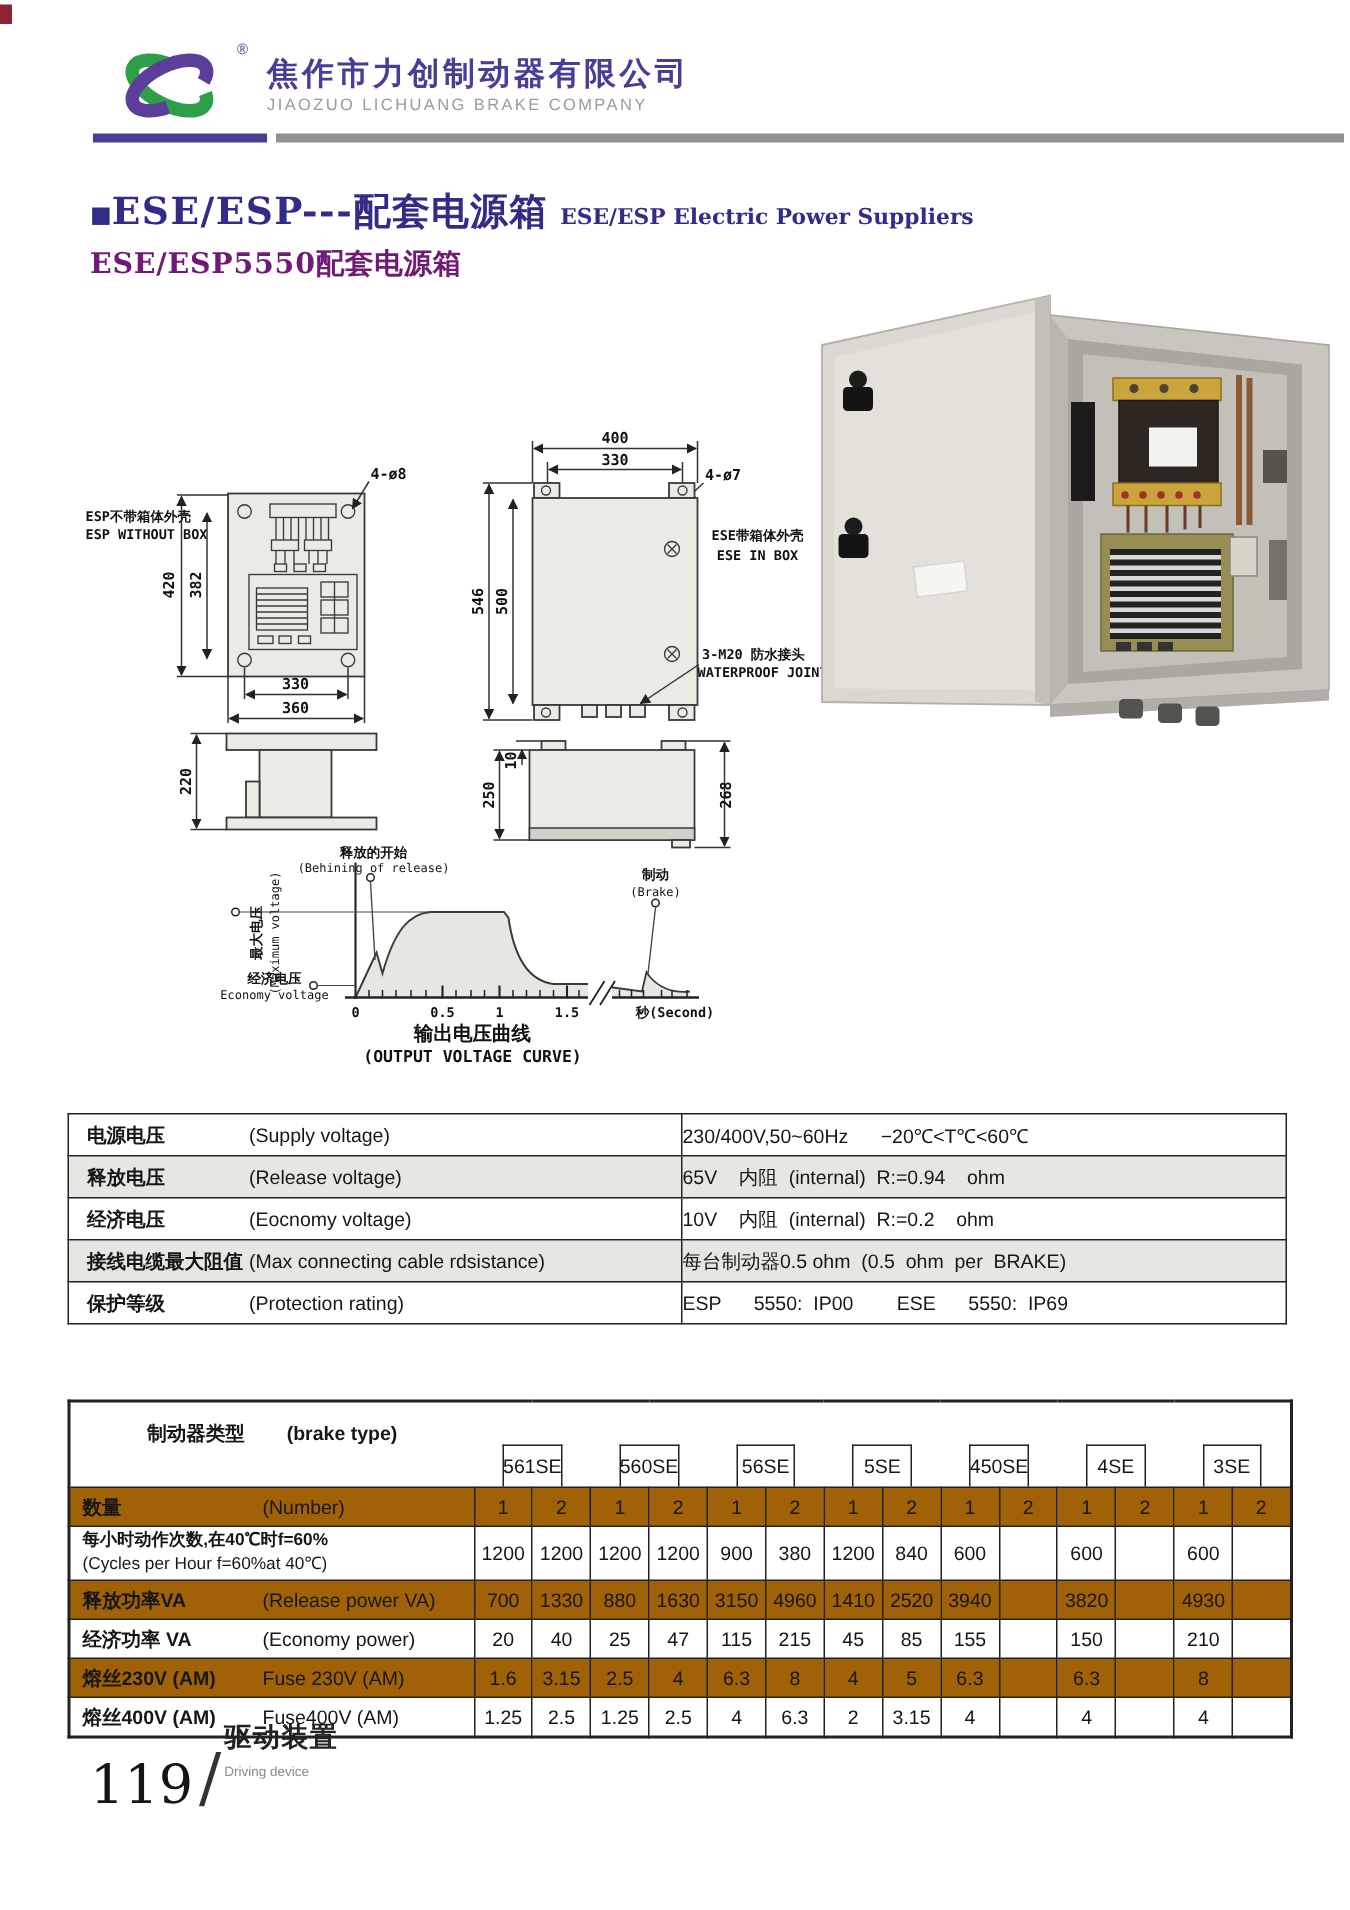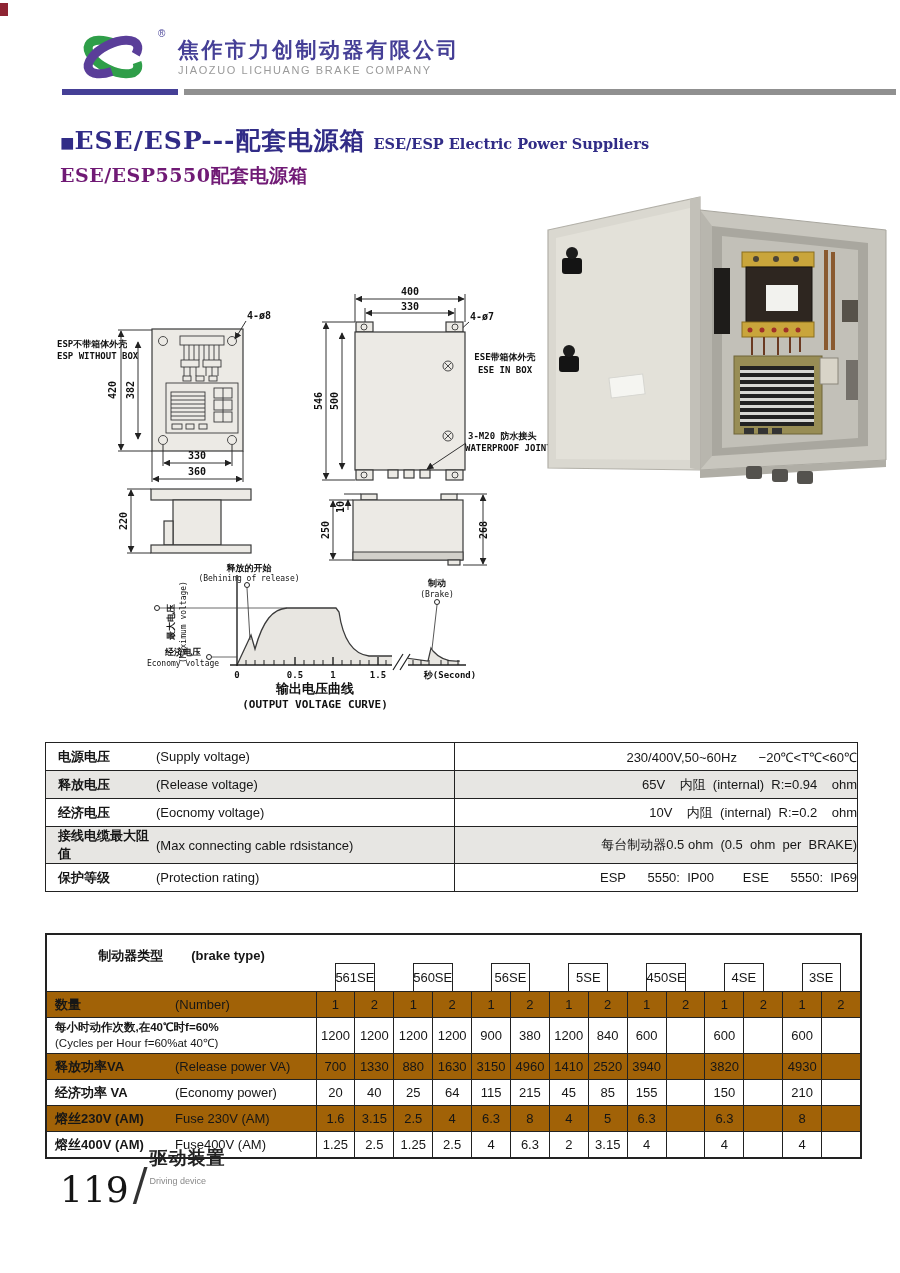--- a/index.html
+++ b/index.html
@@ -33,22 +33,22 @@
   .dline{stroke:#333;stroke-width:1;fill:none;}
   .part{fill:#eceae5;stroke:#3a3a3a;stroke-width:1.2;}
   .inner{fill:none;stroke:#3a3a3a;stroke-width:0.9;}
   
   .spec-table{position:absolute;left:45px;top:742px;width:813px;border-collapse:collapse;
               font-size:13px;color:#161616;}
   .spec-table td{border:1.4px solid #222;height:27px;padding:0;}
   .spec-table tr.gray{background:#e7e6e3;}
   .spec-label{width:408px;}
   .spec-label .cell{display:flex;align-items:center;padding-left:12px;}
-  .spec-label .cn{width:98px;font-weight:bold;}
-  .spec-value{text-align:right;white-space:pre;}
+  .spec-label .cn{width:108px;font-weight:bold;}
+  .spec-value{text-align:left;white-space:pre;}
   
   .brake-table{position:absolute;left:45px;top:933px;width:815px;border-collapse:collapse;
                font-size:13px;color:#161616;table-layout:fixed;border:2px solid #222;}
   .brake-table td{border:1.3px solid #222;padding:0;text-align:center;}
   .brake-table tr.gray{background:#a16207;}
   .bt-head td{border:none;height:44px;vertical-align:bottom;}
   .bt-label-head{font-weight:bold;vertical-align:top !important;padding-top:12px !important;}
   .bt-label-head .cn{margin-right:28px;}
   .bt-type-box{height:27px;margin:0 19px;border:1.5px solid #222;border-bottom:none;
                display:flex;align-items:center;justify-content:center;font-size:13px;}
@@ -445,21 +445,21 @@
           <td class="bt-val">3820</td>
           <td class="bt-val"></td>
           <td class="bt-val">4930</td>
           <td class="bt-val"></td>
         </tr>
         <tr>
           <td class="bt-label"><span class="cn">经济功率 VA</span><span class="en">(Economy power)</span></td>
           <td class="bt-val">20</td>
           <td class="bt-val">40</td>
           <td class="bt-val">25</td>
-          <td class="bt-val">64</td>
+          <td class="bt-val">47</td>
           <td class="bt-val">115</td>
           <td class="bt-val">215</td>
           <td class="bt-val">45</td>
           <td class="bt-val">85</td>
           <td class="bt-val">155</td>
           <td class="bt-val"></td>
           <td class="bt-val">150</td>
           <td class="bt-val"></td>
           <td class="bt-val">210</td>
           <td class="bt-val"></td>

